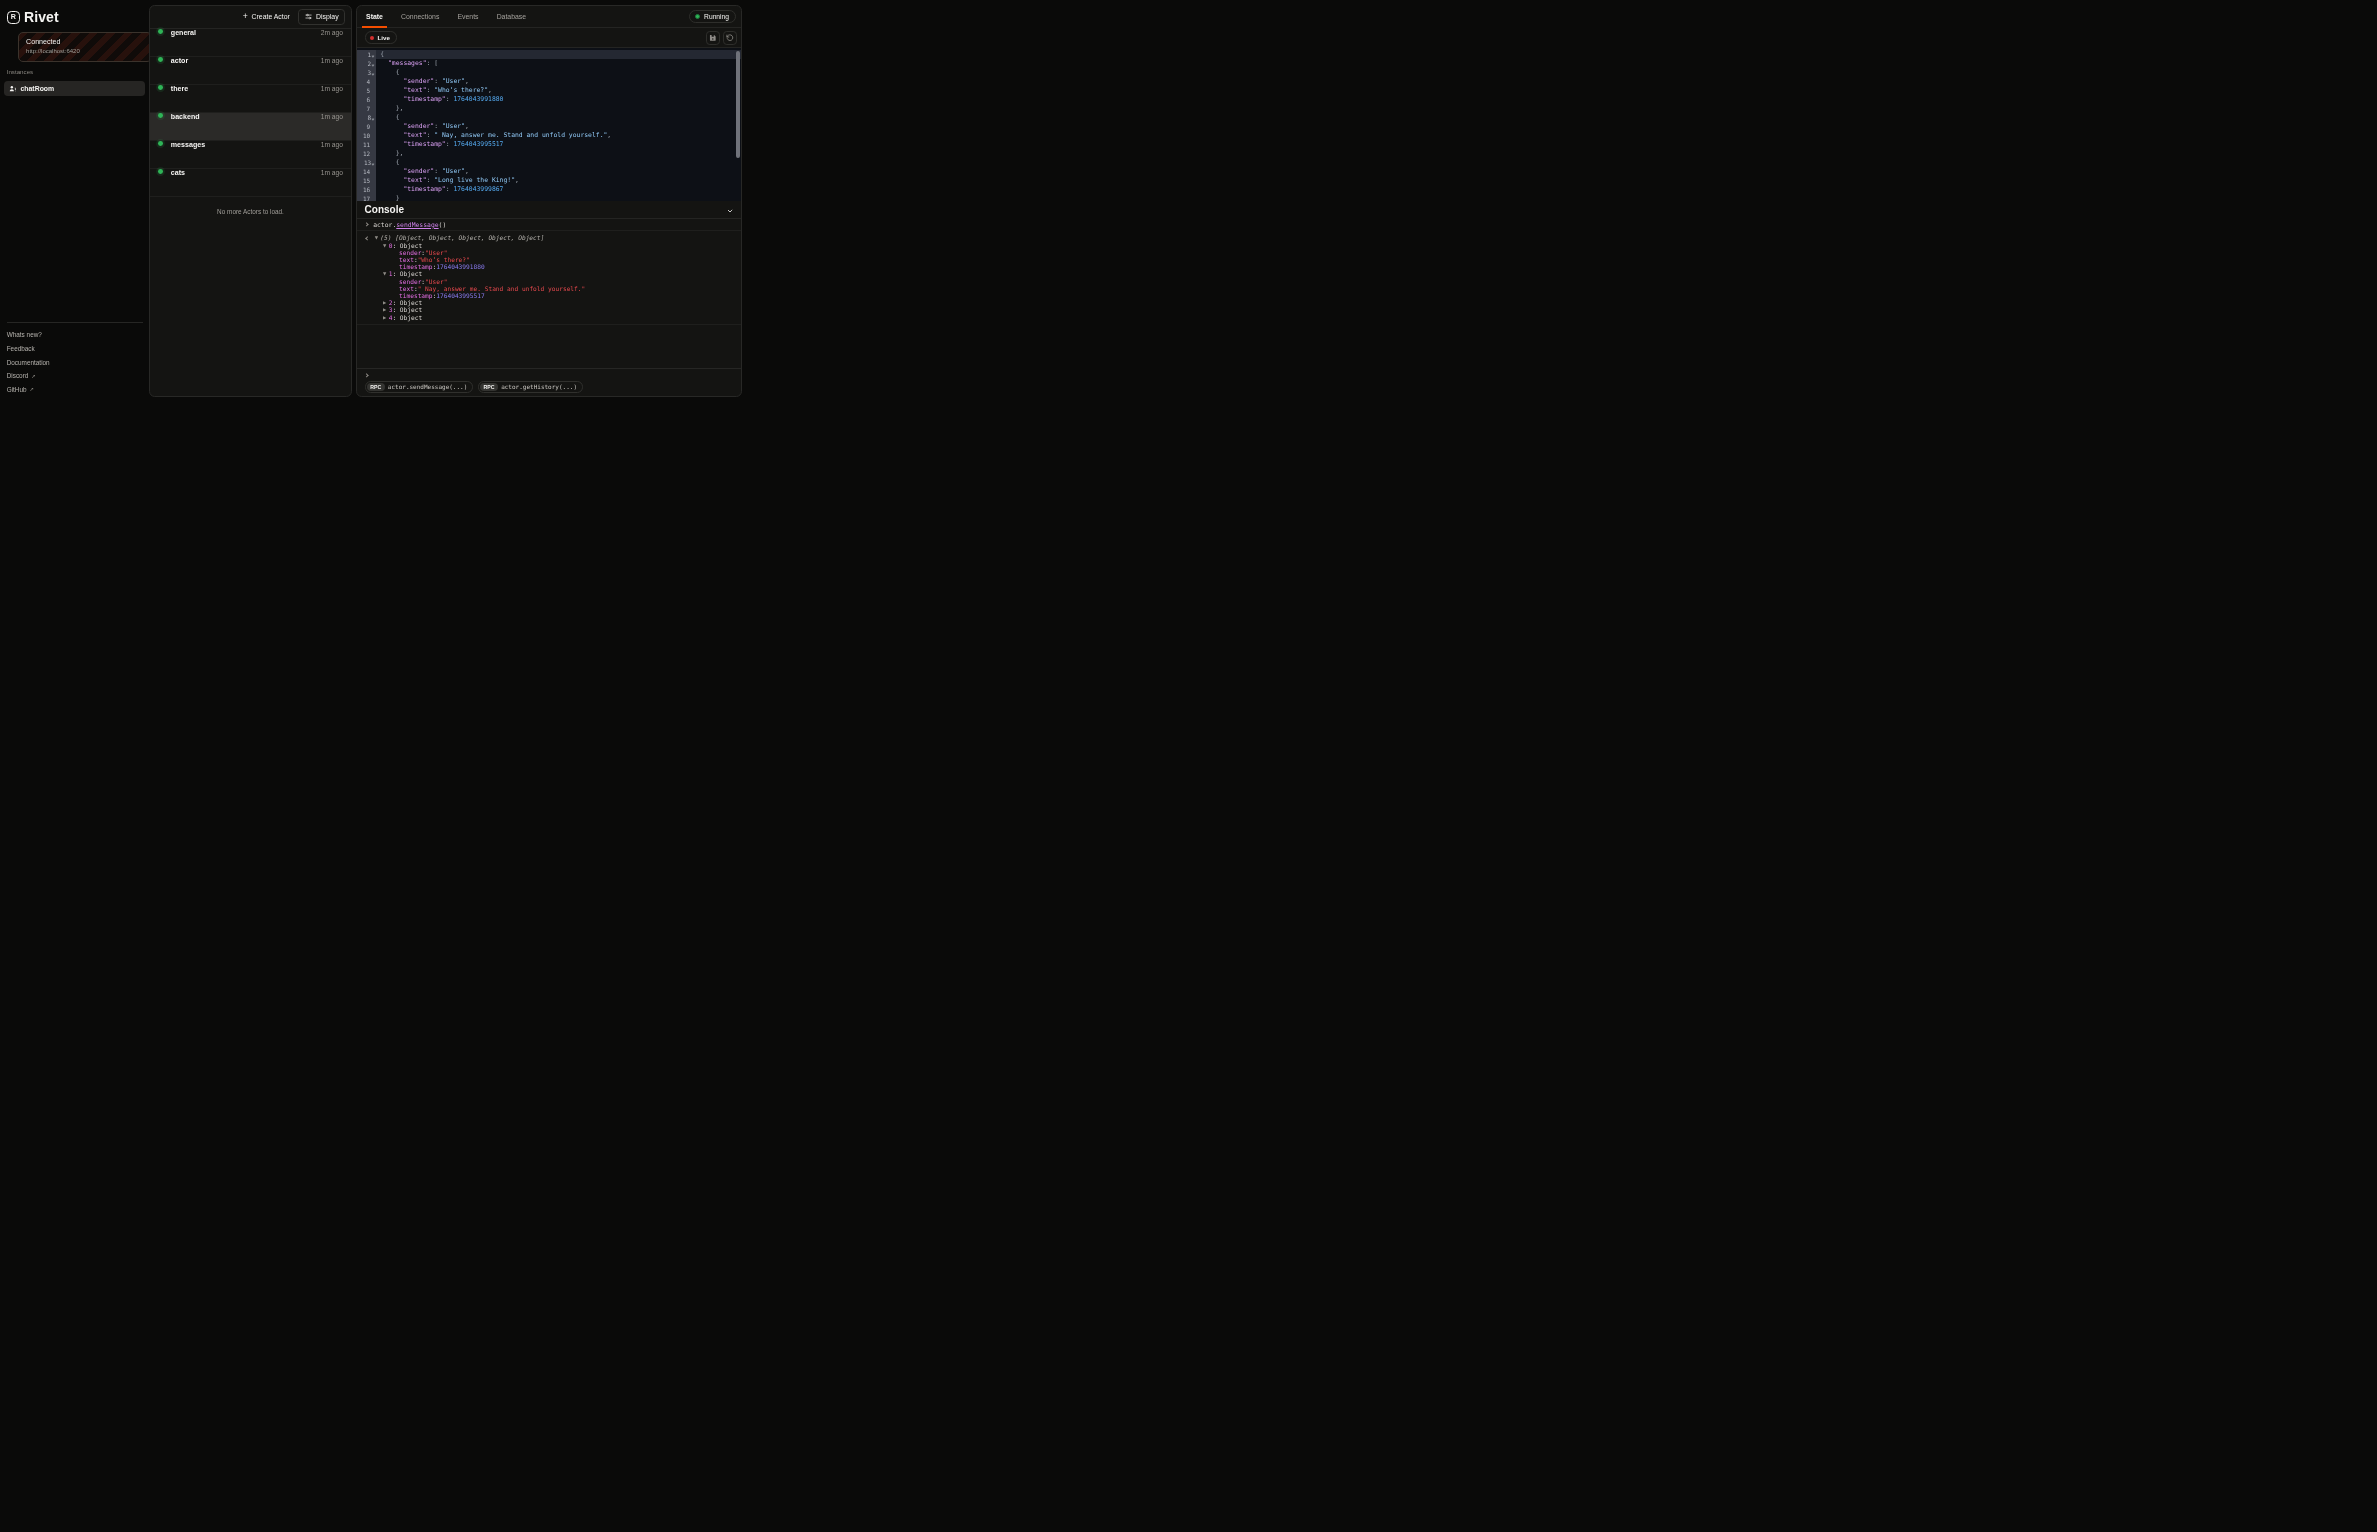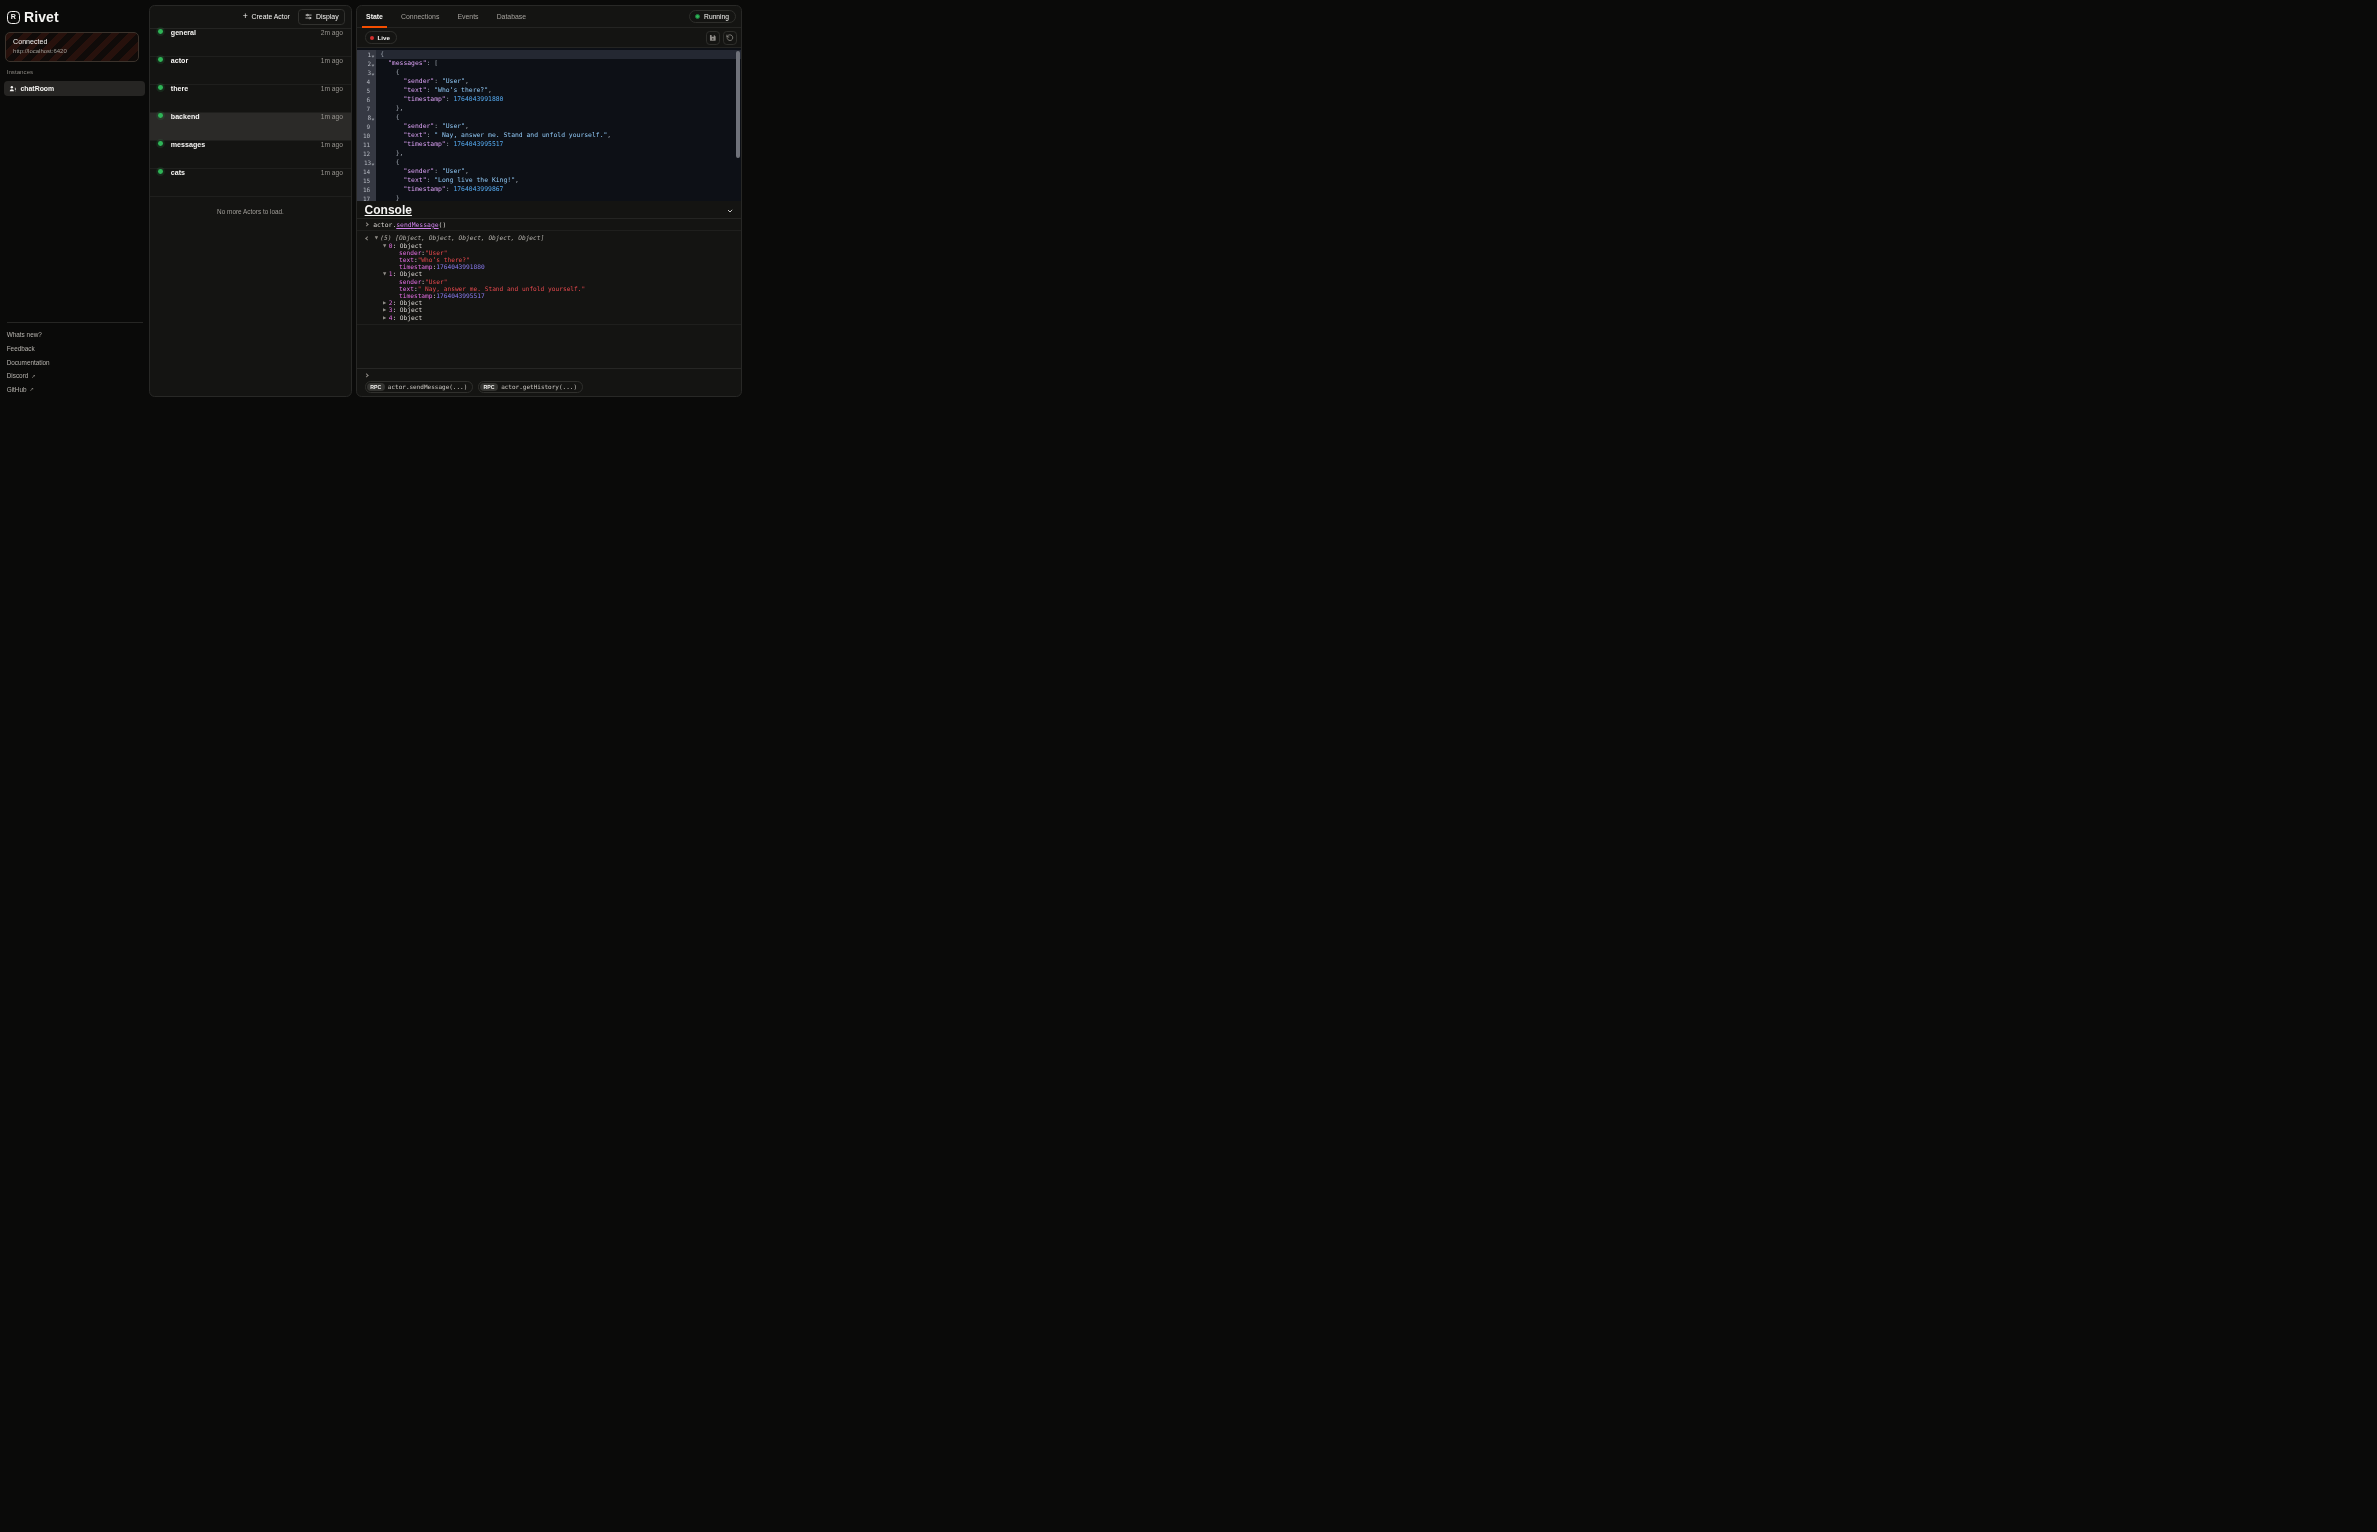--- a/index.html
+++ b/index.html
@@ -15,21 +15,21 @@
   .cv.big   { width:4.3px; height:4.3px; border-width:1.2px; border-radius:0.5px; }
   .cv.tiny  { width:1.9px; height:1.9px; border-width:0.7px; }
 
   
   .sidebar { position:absolute; left:0; top:0; width:149px; height:402px; }
   .brand-row { position:absolute; left:6.7px; top:9px; display:flex; align-items:center; gap:4.3px; }
   .brand-logo { width:13px; height:13px; border:1.2px solid #f5f4f2; border-radius:4.3px;
                 color:#f5f4f2; font-weight:bold; font-size:7.1px; display:flex;
                 align-items:center; justify-content:center; }
   .brand-name { color:#f5f4f2; font-size:14px; font-weight:700; letter-spacing:0.1px; }
-  .conn-card { position:absolute; left:5px; top:32px; width:134px; height:29.5px;
+  .conn-card { position:absolute; left:18px; top:32px; width:134px; height:29.5px;
                border:0.5px solid #3b332c; border-radius:5px; padding:4.8px 7.1px;
                background:repeating-linear-gradient(135deg,#27110c 0 6.2px,#100b09 6.2px 12.4px); }
   .conn-title { color:#f2f1ef; font-size:7.1px; font-weight:500; }
   .conn-url { color:#a29f99; font-size:6px; margin-top:1.9px; }
   .inst-label { position:absolute; left:6.7px; top:68px; color:#8a8781; font-size:6.2px; }
   .inst-item { position:absolute; left:3.8px; top:81px; width:141px; height:14.7px;
                background:#262523; border-radius:3.8px; display:flex; align-items:center;
                gap:4.3px; padding:0 4.8px; cursor:pointer; }
   .inst-item span.lbl { color:#f5f4f2; font-size:6.9px; font-weight:600; }
   .side-footer { position:absolute; left:6.7px; width:136px; top:322px;
@@ -102,21 +102,21 @@
   .codeln { flex:1; white-space:pre; font-family:"DejaVu Sans Mono", monospace;
             font-size:6.4px; line-height:9px; padding-left:4.3px; }
   .codeln.on { background:#242832; }
   .tk-p { color:#9aa1ab; } .tk-k { color:#d9a0f2; } .tk-s { color:#90c8f5; } .tk-n { color:#55aaf0; }
   .escroll { position:absolute; right:1.4px; top:2.9px; width:3.8px; height:107px;
              border-radius:1.9px; background:#6f727a; }
 
   
   .con-head { height:17.6px; flex:none; display:flex; align-items:center; justify-content:space-between;
               padding:0 8.6px 0 7.6px; border-bottom:0.5px solid #242422; }
-  .con-title { color:#f5f4f2; font-size:12px; font-weight:700;text-decoration:underline; }
+  .con-title { color:#f5f4f2; font-size:10px; font-weight:700; }
   .con-head .cv { color:#f5f4f2; }
   .cmd-row { height:12.4px; flex:none; display:flex; align-items:center; gap:5.7px;
              padding:0 7.6px; border-bottom:0.5px solid #1f1f1d;
              font-family:"DejaVu Sans Mono", monospace; font-size:6.4px; }
   .cmd-row .cv { color:#8a8782; }
   .cmd-pre { color:#d6d3cf; } .cmd-m { color:#cf82ea; text-decoration:underline; }
   .result { flex:1; overflow:hidden; display:flex; flex-direction:column; }
   .result-block { border-bottom:0.5px solid #1f1f1d; padding:2.9px 0 3.3px; }
   .crow { display:flex; align-items:center; height:7.2px;
           font-family:"DejaVu Sans Mono", monospace; font-size:6.2px; }

